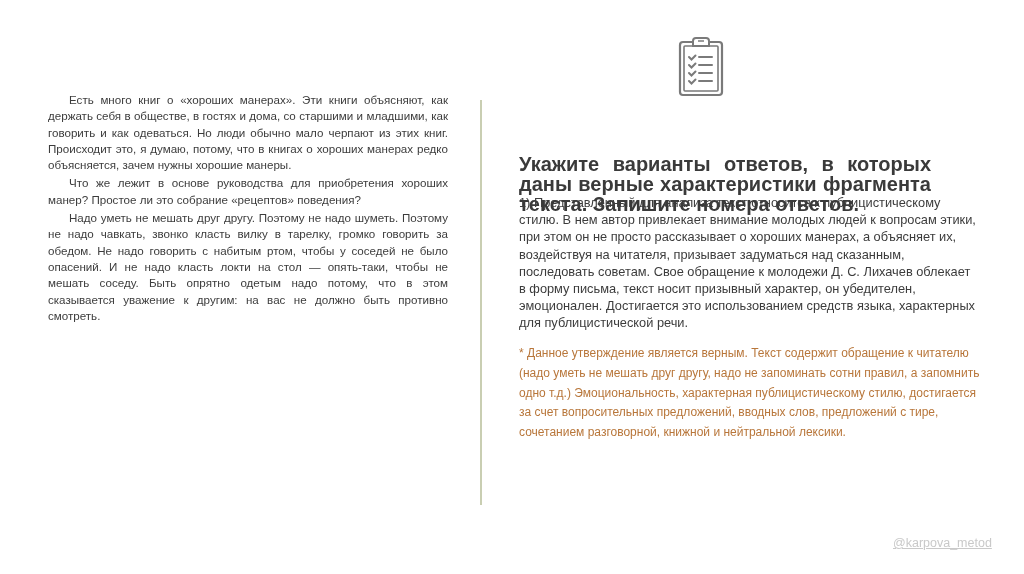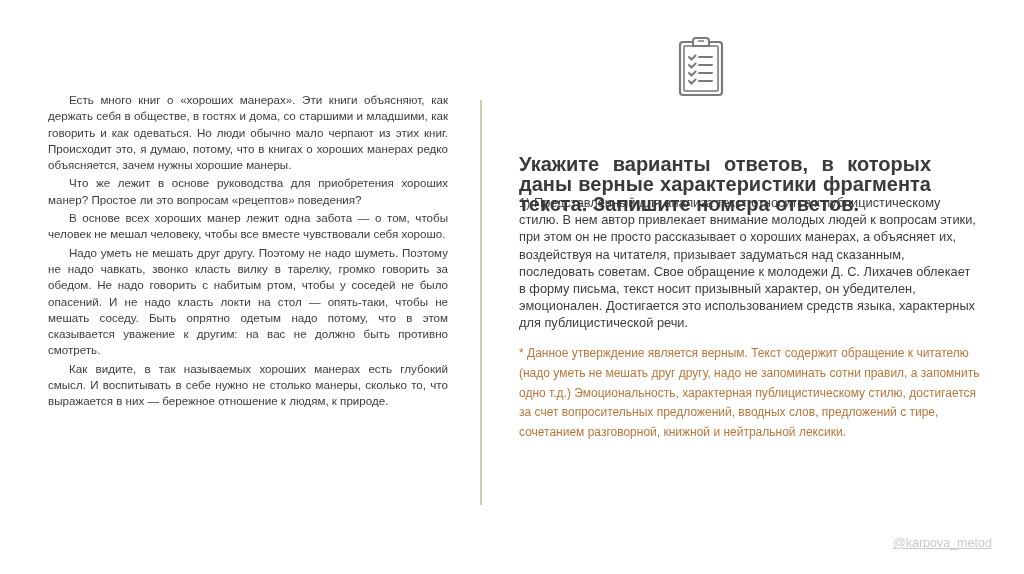--- a/index.html
+++ b/index.html
@@ -55,24 +55,22 @@
       <line x1="21" y1="28" x2="34" y2="28"></line>
     <path d="M11 36 l2.5 2.5 l4 -4"></path>
       <line x1="21" y1="36" x2="34" y2="36"></line>
     <path d="M11 44 l2.5 2.5 l4 -4"></path>
       <line x1="21" y1="44" x2="34" y2="44"></line>
   </g>
 </svg>
 
 <div class="left-text">
   <p>Есть много книг о «хороших манерах». Эти книги объясняют, как держать себя в обществе, в гостях и дома, со старшими и младшими, как говорить и как одеваться. Но люди обычно мало черпают из этих книг. Происходит это, я думаю, потому, что в книгах о хороших манерах редко объясняется, зачем нужны хорошие манеры.</p>
-  <p>Что же лежит в основе руководства для приобретения хороших манер? Простое ли это вопросам «рецептов» поведения?</p>
-  <p>В основе всех хороших манер лежит одна забота — о том, чтобы человек не мешал человеку, чтобы все вместе чувствовали себя хорошо.</p>
+  <p>Что же лежит в основе руководства для приобретения хороших манер? Простое ли это собрание «рецептов» поведения?</p>
   <p>Надо уметь не мешать друг другу. Поэтому не надо шуметь. Поэтому не надо чавкать, звонко класть вилку в тарелку, громко говорить за обедом. Не надо говорить с набитым ртом, чтобы у соседей не было опасений. И не надо класть локти на стол — опять-таки, чтобы не мешать соседу. Быть опрятно одетым надо потому, что в этом сказывается уважение к другим: на вас не должно быть противно смотреть.</p>
-  <p>Как видите, в так называемых хороших манерах есть глубокий смысл. И воспитывать в себе нужно не столько манеры, сколько то, что выражается в них — бережное отношение к людям, к природе.</p>
 </div>
 
 <div class="divider"></div>
 
 <div class="task">Укажите варианты ответов, в которых даны верные характеристики фрагмента текста. Запишите номера ответов.</div>
 
 <div class="answer-text">1) Представленный для анализа текст относится к публицистическому стилю. В нем автор привлекает внимание молодых людей к вопросам этики, при этом он не просто рассказывает о хороших манерах, а объясняет их, воздействуя на читателя, призывает задуматься над сказанным, последовать советам. Свое обращение к молодежи Д. С. Лихачев облекает в форму письма, текст носит призывный характер, он убедителен, эмоционален. Достигается это использованием средств языка, характерных для публицистической речи.</div>
 
 <div class="comment">* Данное утверждение является верным. Текст содержит обращение к читателю (надо уметь не мешать друг другу, надо не запоминать сотни правил, а запомнить одно т.д.) Эмоциональность, характерная публицистическому стилю, достигается за счет вопросительных предложений, вводных слов, предложений с тире, сочетанием разговорной, книжной и нейтральной лексики.</div>
 

